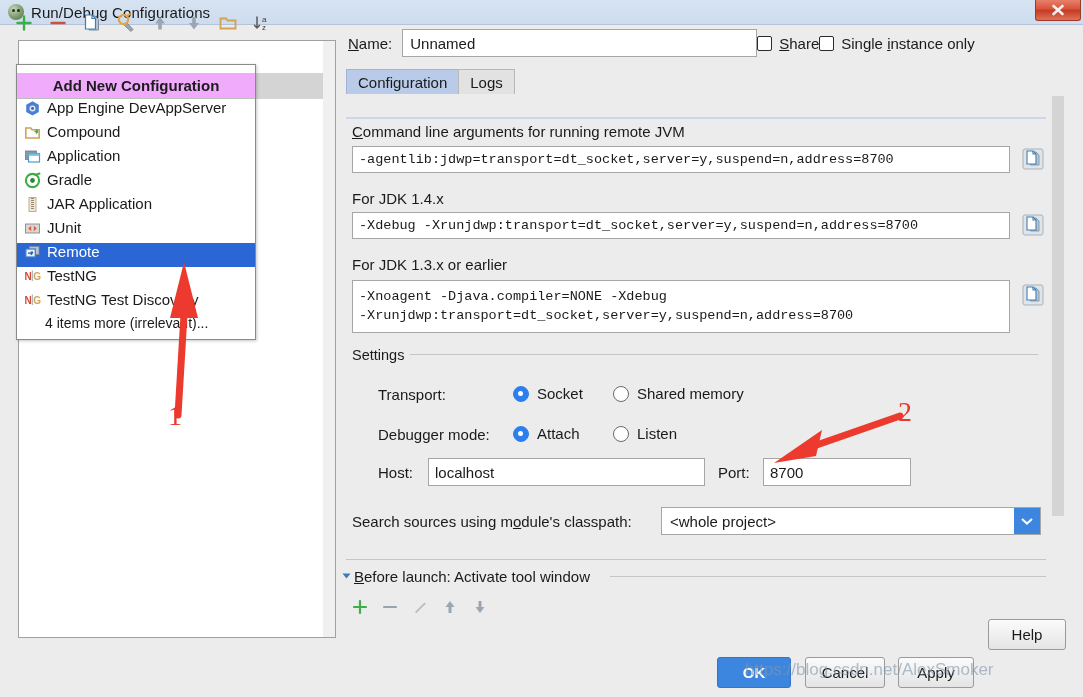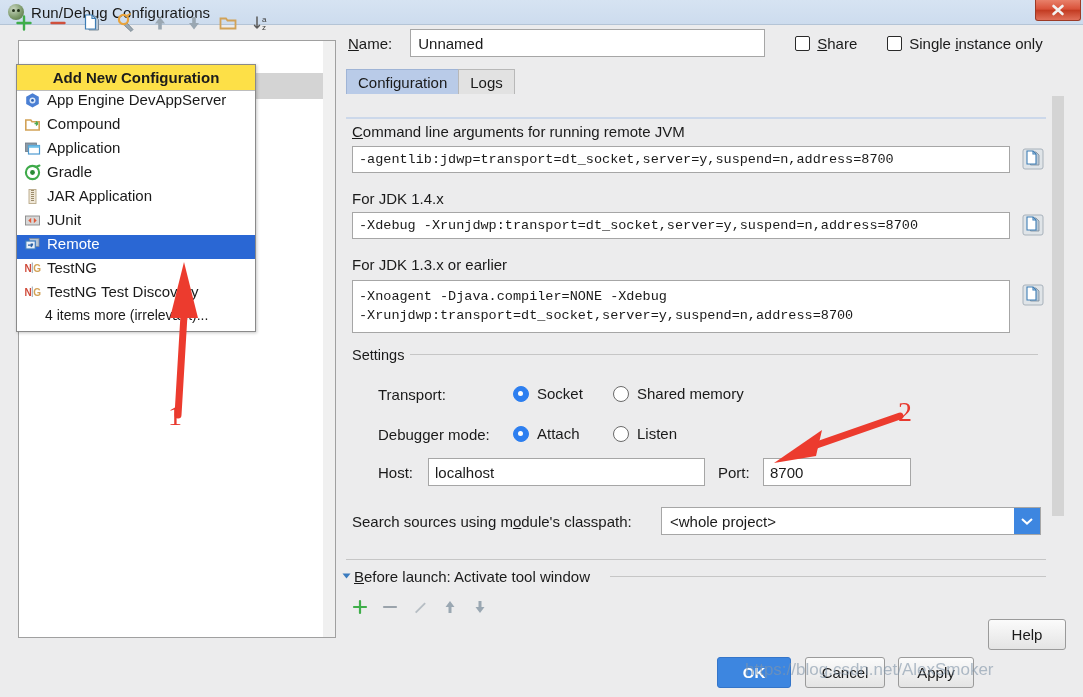--- a/index.html
+++ b/index.html
@@ -78,24 +78,25 @@
   }
 
   
   .popup {
     position: absolute; left: 16px; top: 64px; width: 240px;
     background: #ffffff; border: 1px solid #8a8a8a;
     box-shadow: 1px 1px 3px rgba(0,0,0,.22);
     z-index: 40;
   }
   .popup-header {
-    height: 26px; background: #fde047;
+    height: 26px; background: #f0abfc;
     display: flex; align-items: center; justify-content: center;
     font-size: 15px; font-weight: bold; color: #1c1c1c;
     border-bottom: 1px solid #bdbdbd;
+    margin-top: 8px;
   }
   .popup-item {
     height: 24px; display: flex; align-items: flex-start;
     padding-left: 6px; font-size: 15px; color: #1a1a1a; cursor: pointer;
   }
   .popup-item.selected { background: #2a67d4; color: #ffffff; }
   .popup-item.plain { padding-left: 28px; font-size: 14px; }
   .pi-icon {
     width: 18px; height: 18px; margin-right: 6px; flex: none;
     display: flex; align-items: center; justify-content: center;
@@ -106,27 +107,27 @@
   .right-panel {
     position: absolute; left: 340px; top: 0px; width: 743px; height: 640px;
   }
   .name-row {
     position: absolute; left: 8px; top: 28px; width: 715px; height: 30px;
     display: flex; align-items: center;
   }
   .lbl { font-size: 15px; color: #1a1a1a; }
   .u { text-decoration: underline; }
   .name-input {
-    width: 355px; height: 28px; margin-left: 18px;
+    width: 355px; height: 28px; margin-left: 10px;
     border: 1px solid #a6a6a6; background: #fff;
     font-size: 15px; color: #1a1a1a; padding: 0 7px;
     font-family: "Liberation Sans", sans-serif;
   }
   .chk-wrap {
-    display: flex; align-items: center; margin-left: 30px; cursor: pointer;
+    display: flex; align-items: center; cursor: pointer;
     font-size: 15px; color: #1a1a1a;
   }
   .chk {
     width: 15px; height: 15px; border: 1.6px solid #2a2a2a;
     background: #fff; margin-right: 7px; border-radius: 2px; flex: none;
   }
 
   .tabs {
     position: absolute; left: 6px; top: 68px; height: 26px; display: flex;
     align-items: flex-end;

